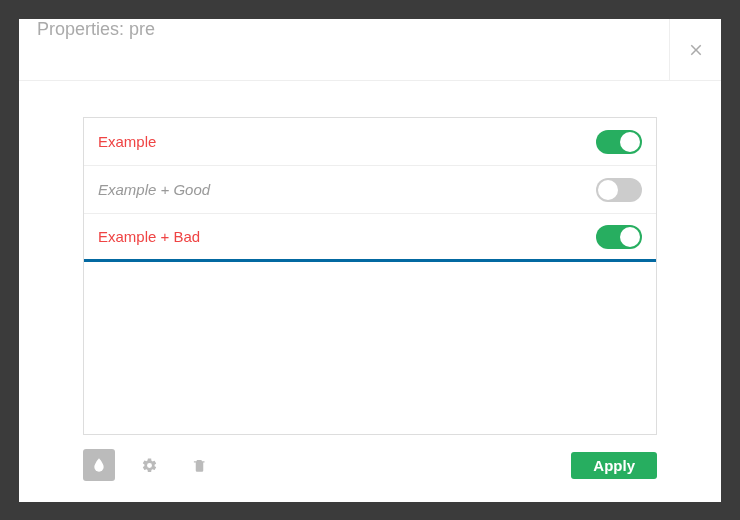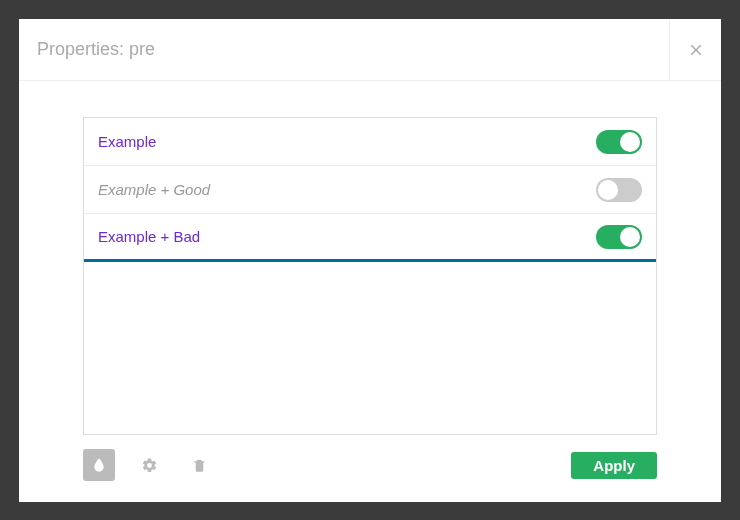--- a/index.html
+++ b/index.html
@@ -19,21 +19,21 @@
       background: #fff;
       width: 702px;
       height: 483px;
       margin: 19px;
       position: relative;
       display: flex;
       flex-direction: column;
     }
     .dialog-header {
       display: flex;
-      align-items: center;
+      align-items: flex-start;
       justify-content: space-between;
       height: 62px;
       border-bottom: 1px solid #eee;
     }
     .dialog-title {
       font-size: 18px;
       color: #aaa;
       font-weight: 400;
       padding-left: 18px;
     }
@@ -67,21 +67,21 @@
       justify-content: space-between;
       height: 48px;
       padding: 0 14px;
       border-bottom: 1px solid #eee;
     }
     .list-row:last-child {
       border-bottom: 3px solid #0369a1;
     }
     .row-label {
       font-size: 15px;
-      color: #6d28d9;
+      color: #ef4444;
     }
     .row-label.disabled {
       color: #999;
       font-style: italic;
     }
     .toggle {
       width: 46px;
       height: 24px;
       border-radius: 12px;
       position: relative;

